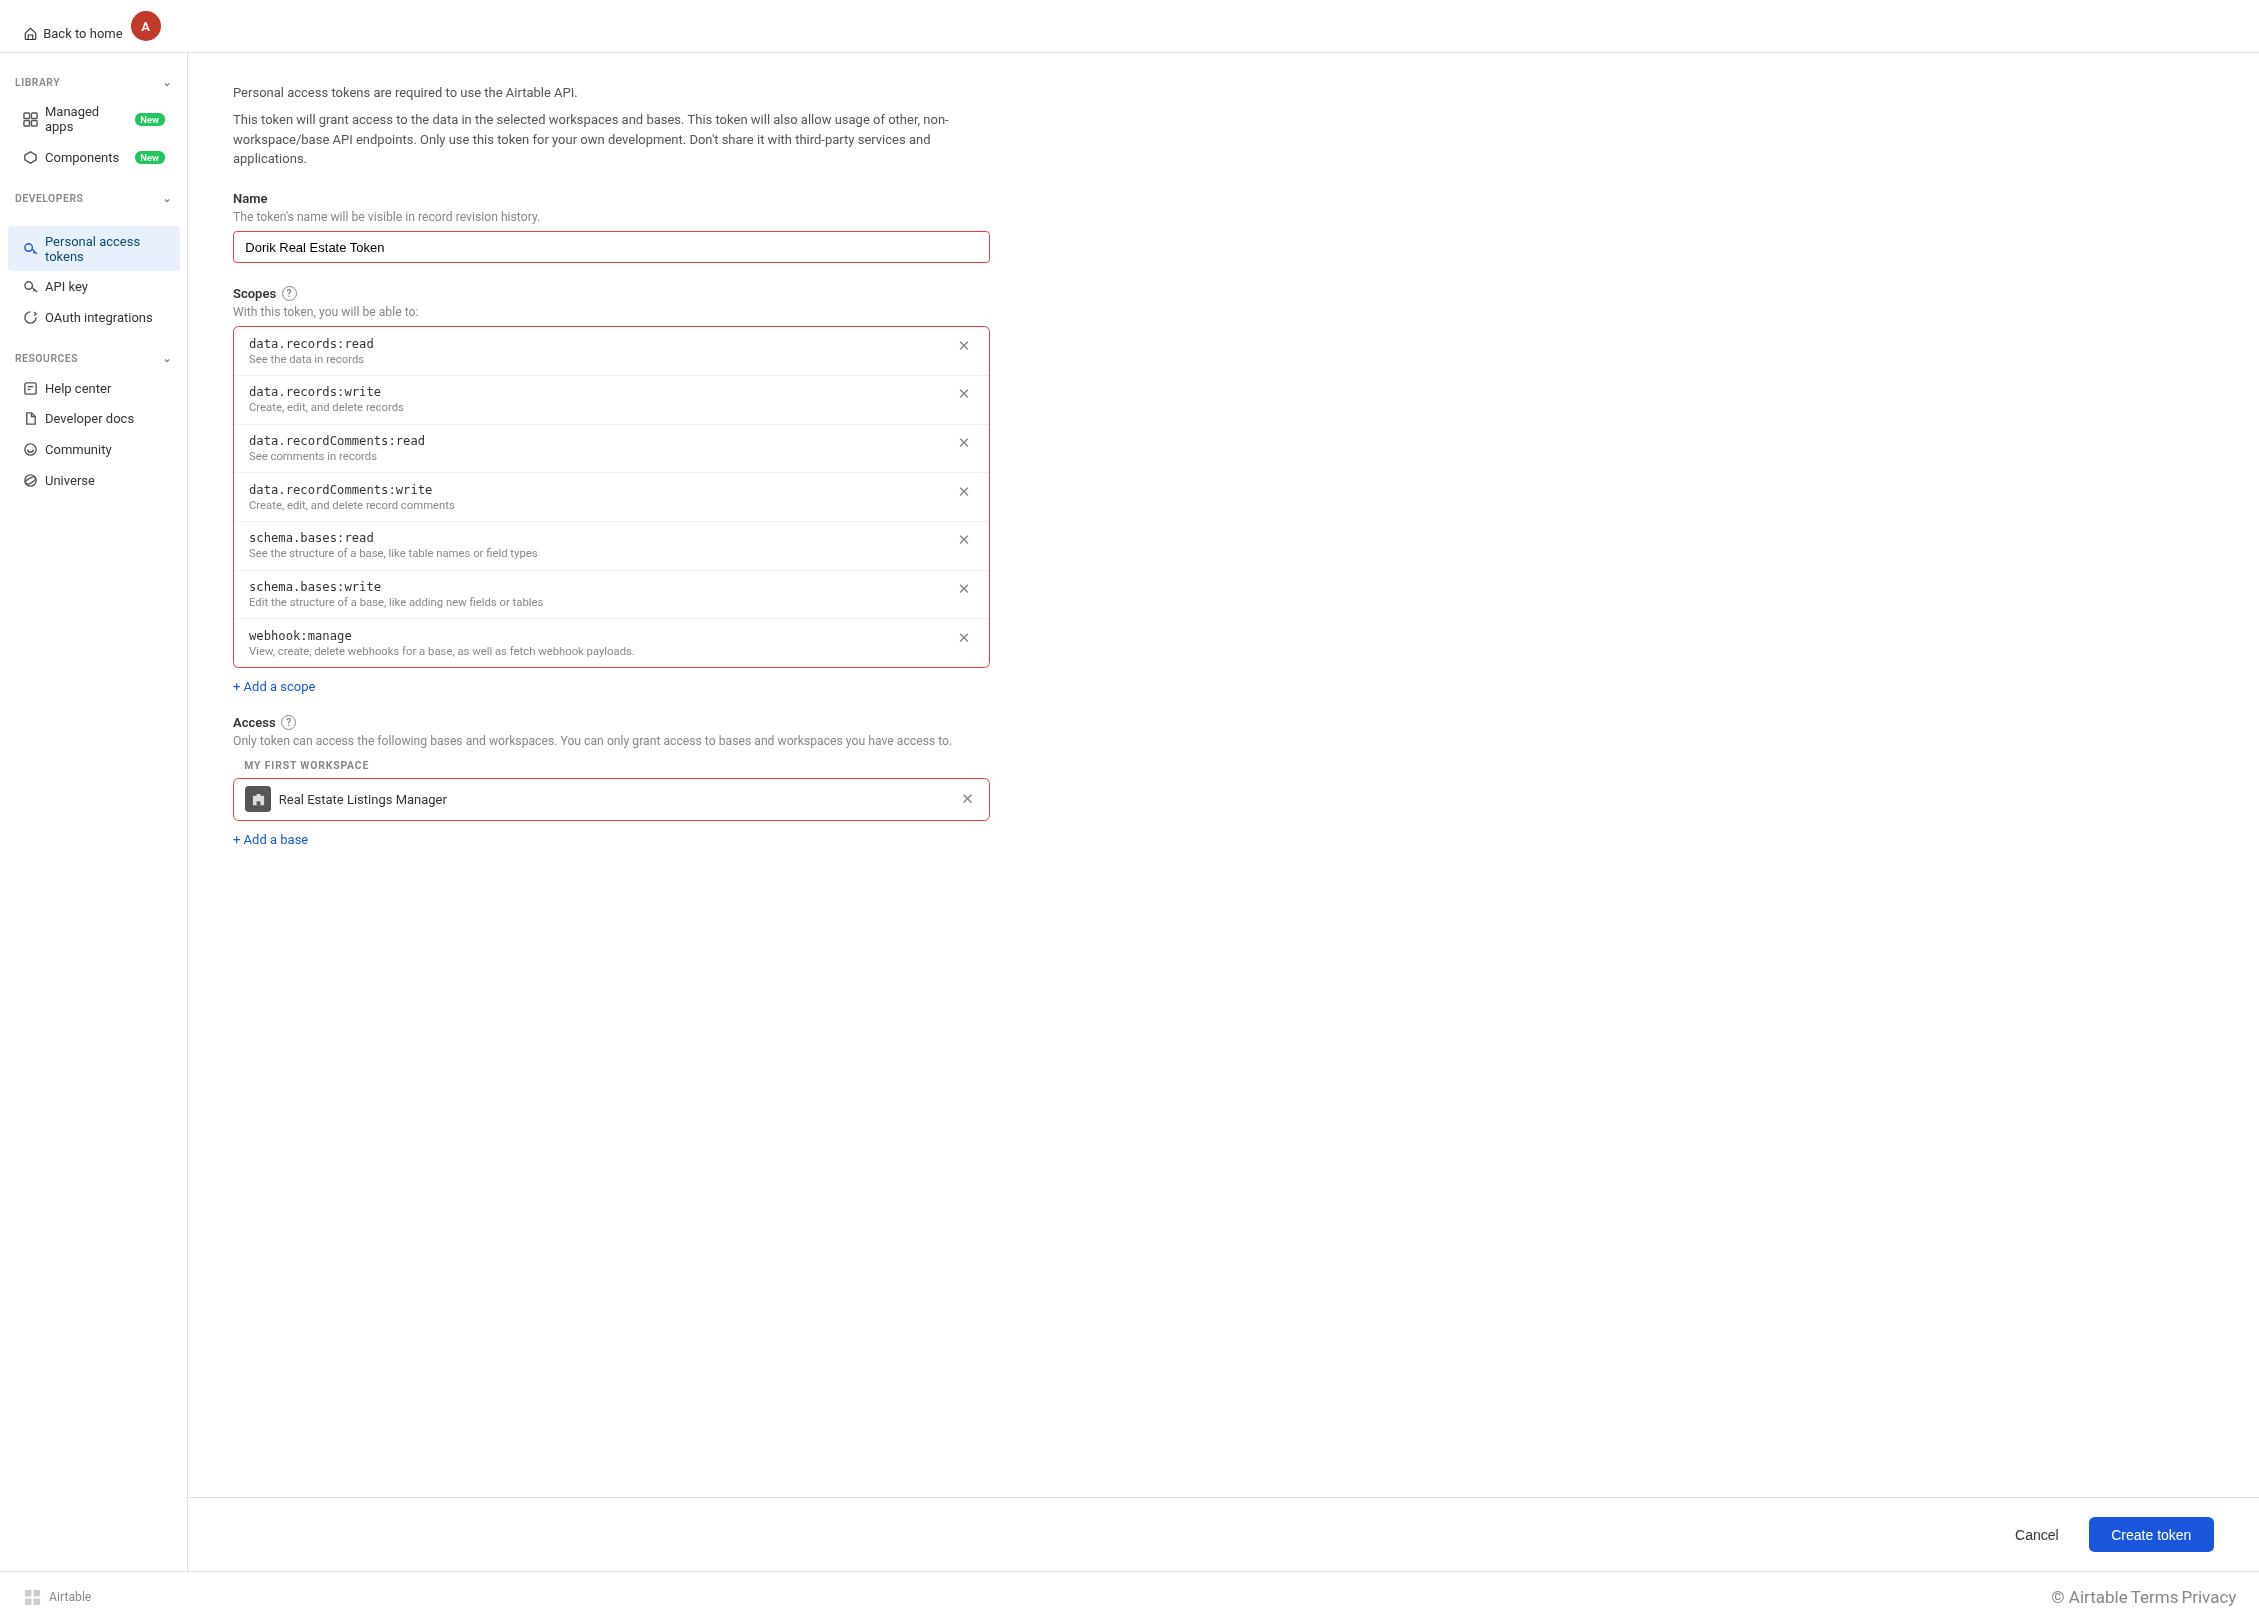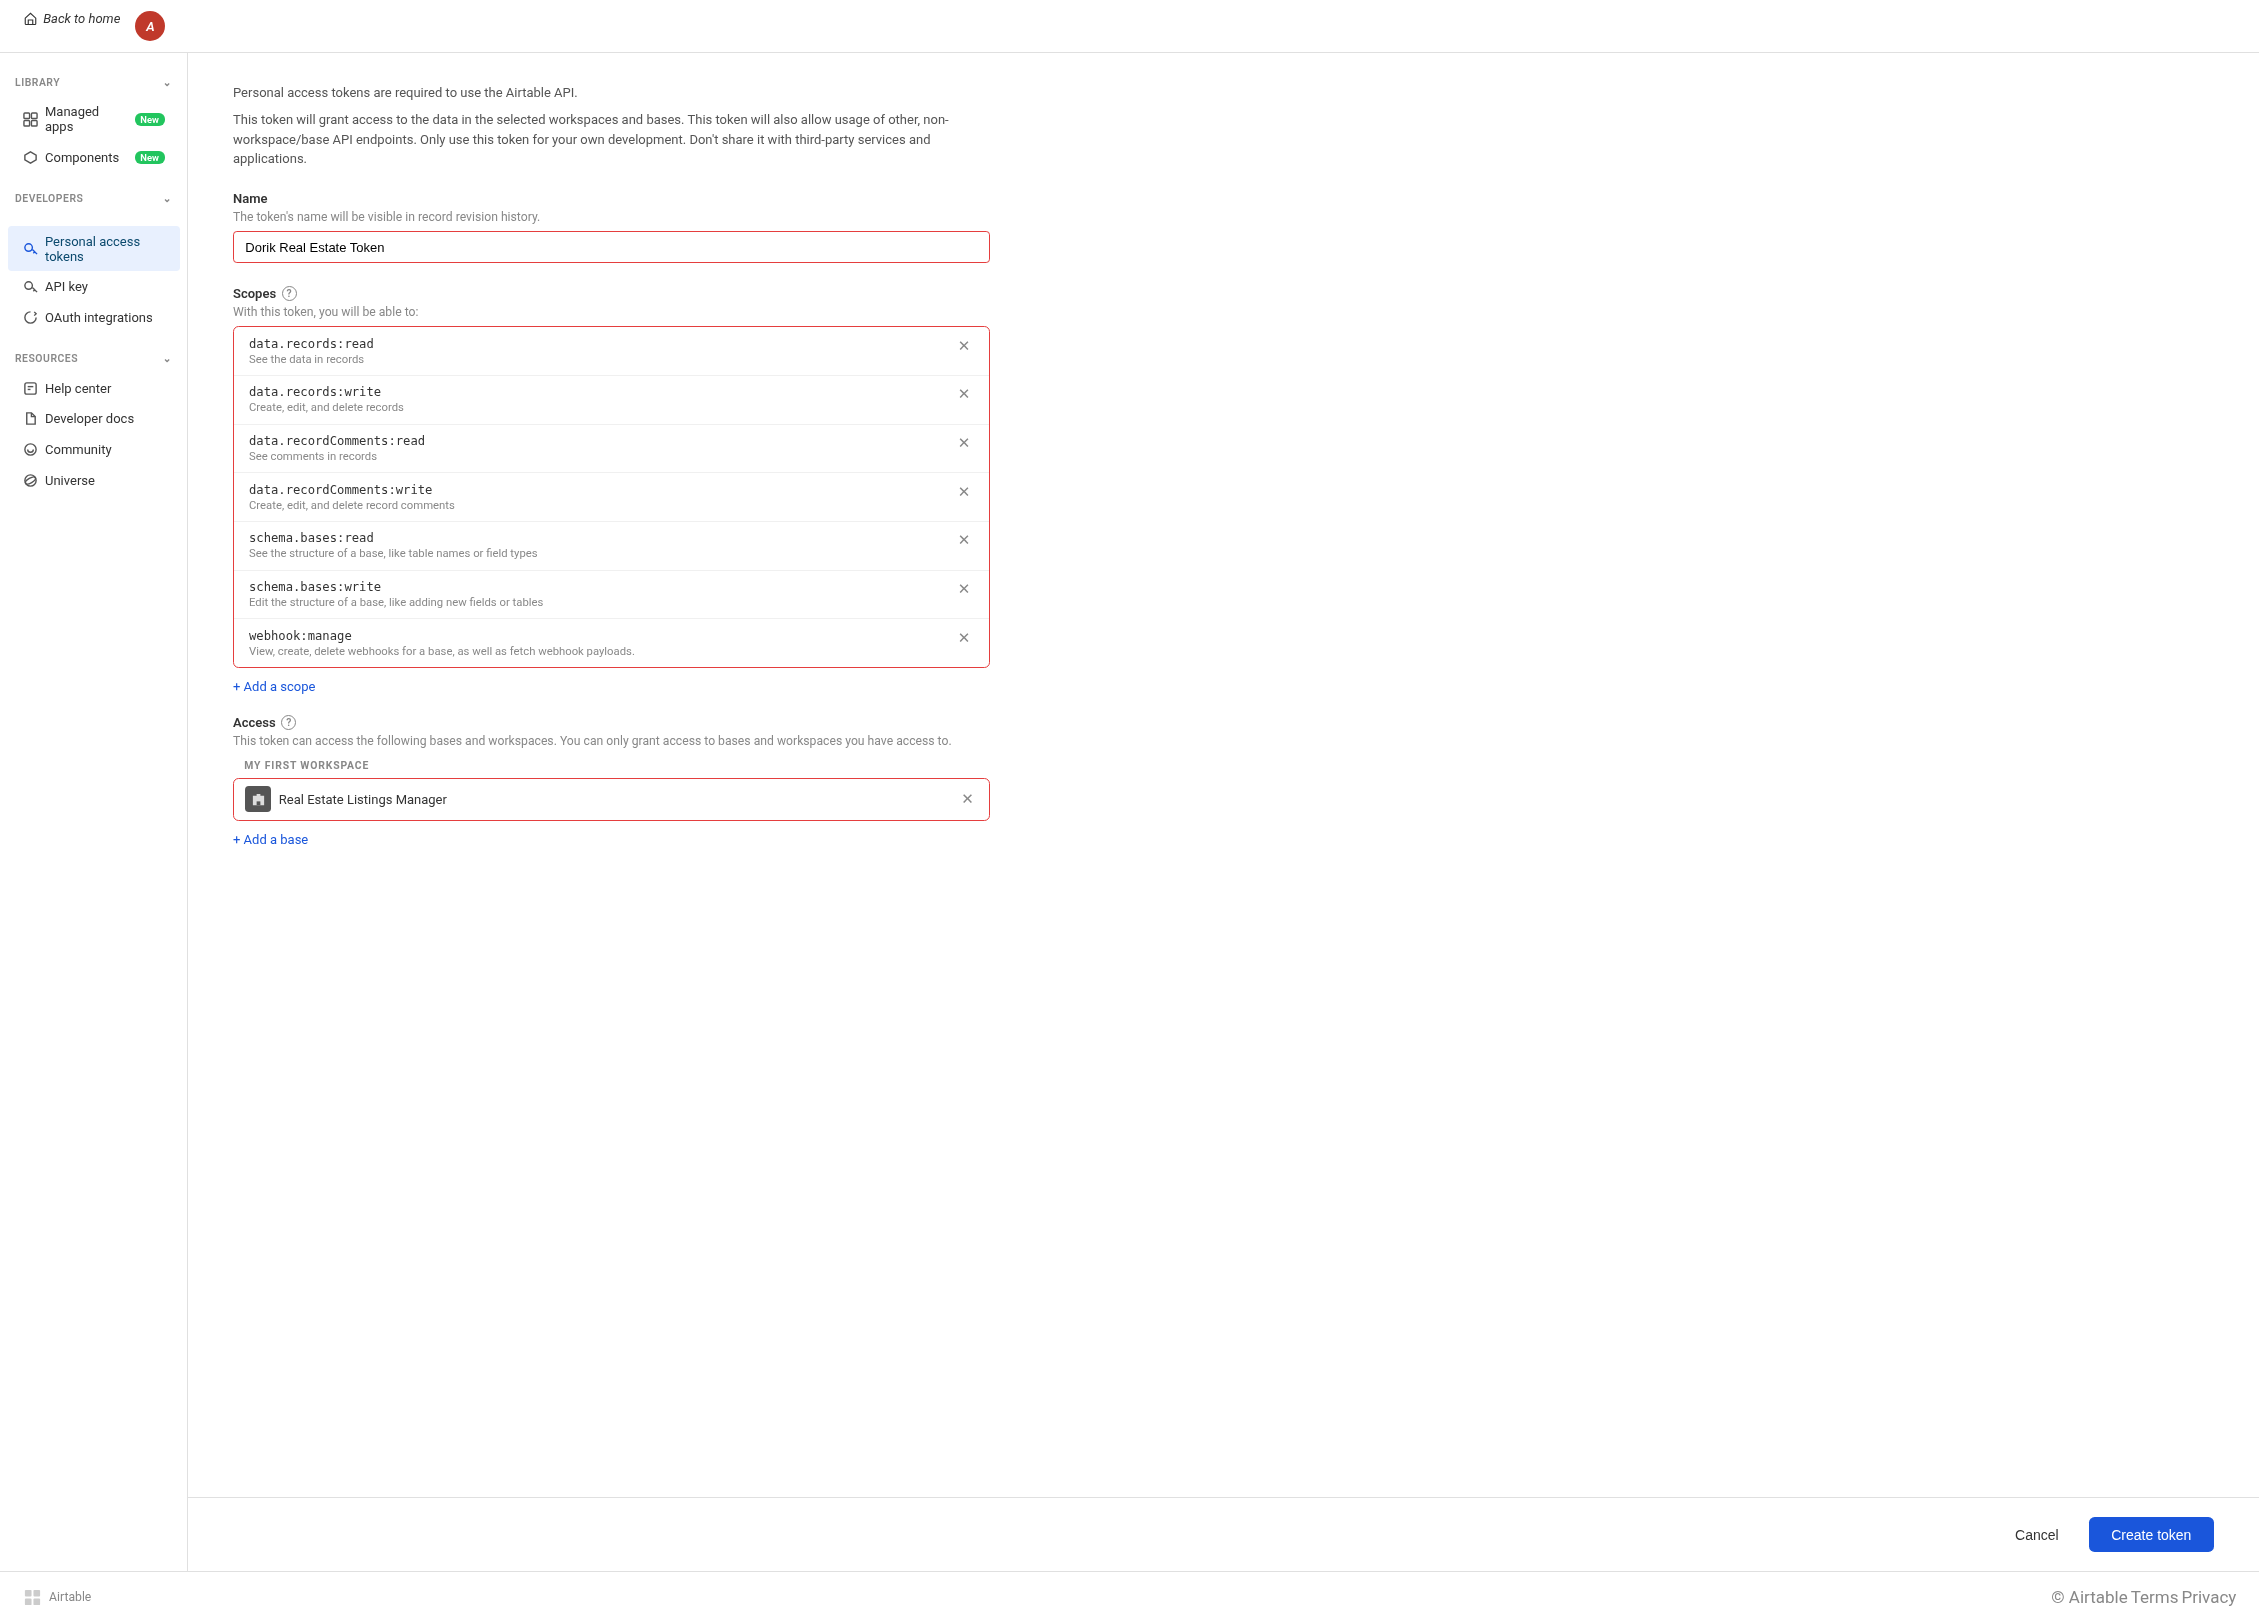--- a/index.html
+++ b/index.html
@@ -6,21 +6,21 @@
     body { font-family: -apple-system, BlinkMacSystemFont, 'Segoe UI', Roboto, sans-serif; background: #fff; color: #333; font-size: 13px; }
 
     
     .app-container { display: flex; flex-direction: column; min-height: 100vh; }
     .top-bar { display: flex; align-items: center; justify-content: space-between; padding: 0 22.6px; height: 53px; border-bottom: 0.9px solid #e0e0e0; background: #fff; }
     .top-bar-left { display: flex; align-items: center; gap: 11.3px; }
     .logo-icon { width: 26px; height: 26px; background: #1a1a2e; border-radius: 3.8px; display: flex; align-items: center; justify-content: center; }
     .logo-icon svg { width: 17px; height: 17px; fill: white; }
     .app-title { font-size: 17px; font-weight: 600; color: #1a1a2e; }
     .page-breadcrumb { font-size: 17px; color: #333; }
-    .top-bar-right { display: flex; align-items: flex-start; gap: 15px; font-style: italic; }
+    .top-bar-right { display: flex; align-items: flex-end; gap: 8px; }
     .back-home-link { display: flex; align-items: center; gap: 5.6px; font-size: 13px; color: #333; text-decoration: none; cursor: pointer; }
     .user-avatar { width: 30px; height: 30px; border-radius: 50%; background: #c0392b; display: flex; align-items: center; justify-content: center; color: white; font-weight: 600; font-size: 13px; }
 
     
     .main-layout { display: flex; flex: 1; }
 
     
     .sidebar { width: 188px; min-width: 188px; border-right: 0.9px solid #e0e0e0; padding: 15px 0; background: #fff; }
     .sidebar-section-header { display: flex; align-items: center; justify-content: space-between; padding: 7.5px 15px; font-size: 10.4px; font-weight: 600; color: #888; letter-spacing: 0.05em; text-transform: uppercase; cursor: pointer; }
     .sidebar-item { display: flex; align-items: center; gap: 7.5px; padding: 7.5px 15px; font-size: 13px; color: #333; cursor: pointer; border-radius: 3.8px; margin: 0.9px 7.5px; }
@@ -247,21 +247,21 @@
           <a class="add-link">
             <span>+ Add a scope</span>
           </a>
         </div>
 
         <div class="access-section">
           <div class="scopes-header">
             <span>Access</span>
             <span class="help-icon">?</span>
           </div>
-          <div class="field-hint" style="margin-bottom:11.3px">This token can access the following bases and workspaces. You can only grant access to bases and workspaces you have access to.</div>
+          <div class="field-hint" style="margin-bottom:11.3px">Only token can access the following bases and workspaces. You can only grant access to bases and workspaces you have access to.</div>
           <div style="margin-bottom:11.3px">
             <div class="workspace-label">MY FIRST WORKSPACE</div>
             <div class="base-item">
               <div class="base-item-left">
                 <div class="base-icon">
                   <svg viewBox="0 0 16 16">
                       <path d="M2 14V4h4V2h4v2h4v10H2z" fill="white" opacity="0.8"></path>
                       <rect x="6" y="10" width="4" height="4" fill="#555"></rect>
                     </svg>
                 </div>

